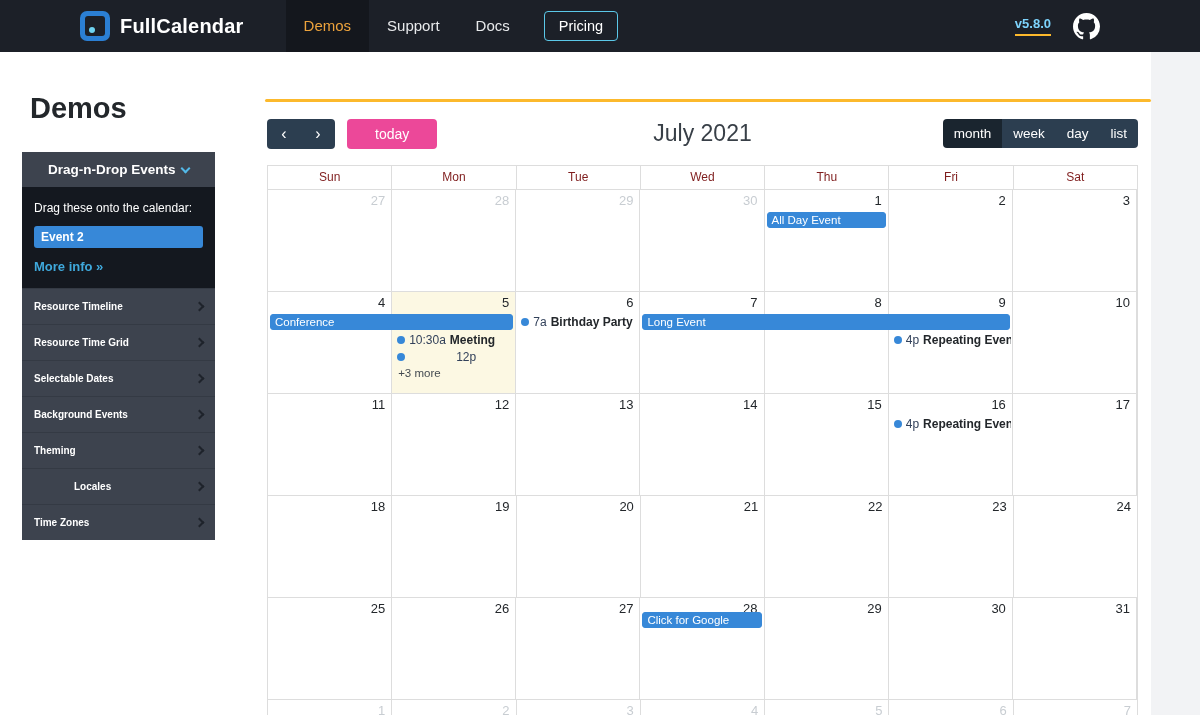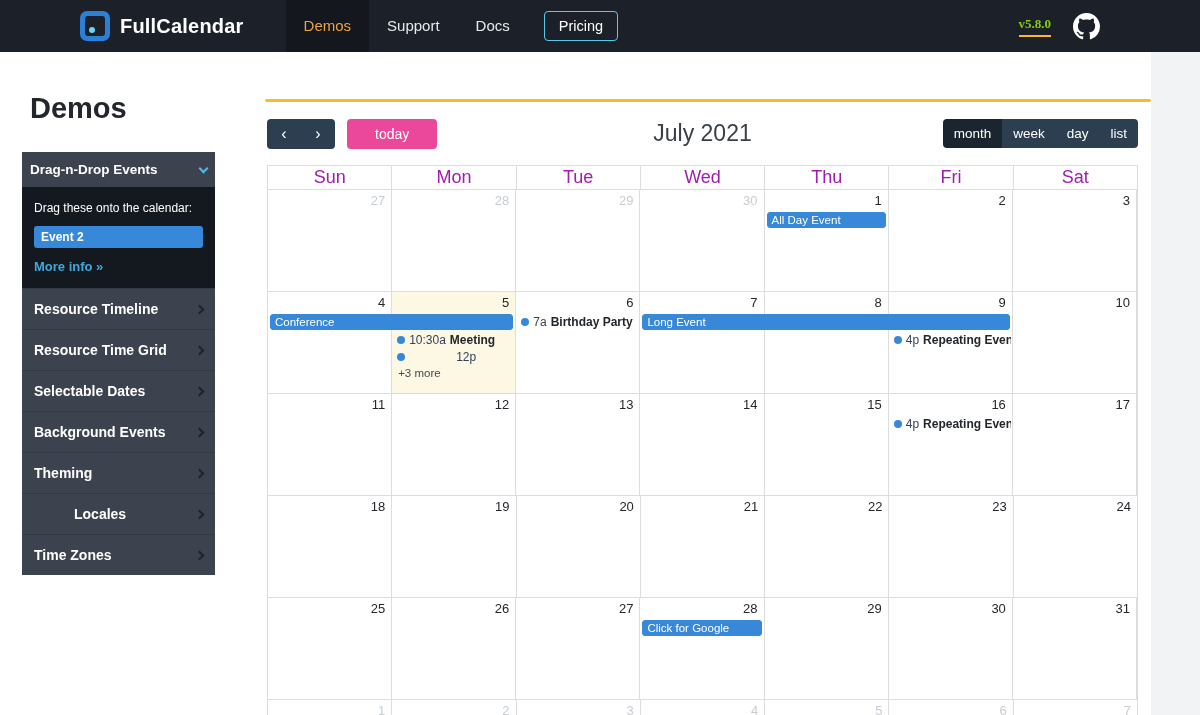--- a/index.html
+++ b/index.html
@@ -12,41 +12,41 @@
   .logo { width:30px; height:30px; background:#2b7fd4; border-radius:7px; position:relative; }
   .logo-inner { position:absolute; inset:5px; background:#1c2028; border-radius:3px; }
   .logo-dot { position:absolute; left:9px; bottom:8px; width:6px; height:6px; border-radius:50%; background:#6fd4f2; }
   .brand-name { color:#fff; font-size:20px; font-weight:700; letter-spacing:.2px; }
   .nav-links { display:flex; height:52px; margin-left:42px; }
   .nav-link { line-height:52px; padding:0 18px; color:#e8eaec; font-size:15px; cursor:pointer; }
   .nav-link.active { background:#14171d; color:#eda33c; }
   .pricing-btn { margin-left:16px; border:1px solid #5bc8e8; border-radius:4px; background:transparent;
                  color:#fff; font-size:14.5px; padding:6px 14px; cursor:pointer; font-family:inherit; }
   .nav-spacer { flex:1; }
-  .version { color:#84cc16; font-size:13px; font-weight:700; border-bottom:2px solid #fcb92c;
-             padding-bottom:3px; margin-right:22px; cursor:pointer;font-family:Liberation Serif, serif; }
+  .version { color:#7dd3fc; font-size:13px; font-weight:700; border-bottom:2px solid #fcb92c;
+             padding-bottom:3px; margin-right:22px; cursor:pointer; }
   .gh { width:27px; height:27px; margin-right:100px; cursor:pointer; }
 
   
   .content { position:relative; height:663px; background:#fff; }
   .right-strip { position:absolute; top:0; right:0; width:49px; height:100%; background:#f2f3f5; }
 
   
   .side-title { position:absolute; left:30px; top:40px; font-size:29px; font-weight:800; color:#23272b; }
   .panel { position:absolute; left:22px; top:100px; width:193px; }
   .acc-header { background:#3d434e; color:#fff; font-size:13.5px; font-weight:600;
-                padding:10px 8px; display:flex; align-items:center; justify-content:space-between; cursor:pointer; }
+                padding:10px 26px; display:flex; align-items:center; justify-content:space-between; cursor:pointer; }
   .chev { width:7px; height:7px; border-right:2px solid #53b9e8; border-bottom:2px solid #53b9e8;
           transform:rotate(45deg); margin-top:-3px; }
   .acc-body { background:#14181f; padding:14px 12px 13px; }
   .acc-instruction { color:#fff; font-size:12px; margin-bottom:11px; }
   .drag-ev { background:#3788d8; border-radius:3px; color:#fff; font-size:12px; font-weight:600;
              padding:4px 7px; margin-bottom:7px; cursor:grab; }
   .more-info { color:#3fa9dc; font-size:13px; font-weight:700; margin-top:4px; cursor:pointer; display:inline-block; }
-  .side-item { background:#3d434e; color:#fff; font-size:14px; font-weight:600; padding:12px 12px;
+  .side-item { background:#3d434e; color:#fff; font-size:10px; font-weight:600; padding:12px 12px;
                display:flex; align-items:center; justify-content:space-between; cursor:pointer;
                border-top:1px solid #343a44; }
   .chev-r { width:7px; height:7px; border-right:2px solid #1e232b; border-bottom:2px solid #1e232b;
             transform:rotate(-45deg); }
 
   
   .accent-bar { position:absolute; left:265px; top:47px; width:886px; height:3px;
                 background:#fcb92c; border-radius:2px; }
   .toolbar { position:absolute; left:267px; top:50px; width:871px; height:63px;
              display:flex; align-items:center; }
@@ -60,21 +60,21 @@
   .cal-title { position:absolute; left:0; right:0; text-align:center; font-size:23px;
                color:#383f47; font-weight:500; pointer-events:none; }
   .view-group { margin-left:auto; display:flex;border-radius:6px; }
   .view-btn { height:29px; padding:0 11px; background:#2c3e50; font-size:13.5px; }
   .view-btn.active { background:#1a252f; }
   .view-btn:first-child { border-radius:4px 0 0 4px; }
   .view-btn:last-child { border-radius:0 4px 4px 0; }
 
   .grid { position:absolute; left:267px; top:113px; width:871px; border:1px solid #ddd; }
   .dow-row { display:flex; height:24px; border-bottom:1px solid #ddd; }
-  .dow { flex:1; text-align:center; font-size:18px; color:#a21caf; line-height:23px;
+  .dow { flex:1; text-align:center; font-size:12px; color:#7f1d1d; line-height:23px;
          border-right:1px solid #ddd; cursor:pointer; }
   .dow:last-child { border-right:none; }
   .week { display:flex; height:102px; border-bottom:1px solid #ddd; position:relative; }
   .week:last-child { border-bottom:none; }
   .cell { flex:1; border-right:1px solid #ddd; position:relative; }
   .cell:last-child { border-right:none; }
   .cell.today { background:#fcf8e3; }
   .num { position:absolute; top:3px; right:6px; font-size:13px; color:#23272b; cursor:pointer; }
   .cell.other .num { color:#c8cdd2; }
 
@@ -326,21 +326,21 @@
           </div>
           <div class="cell">
             <div class="num">29</div>
           </div>
           <div class="cell">
             <div class="num">30</div>
           </div>
           <div class="cell">
             <div class="num">31</div>
           </div>
-          <div class="ev-block" style="left: calc(42.8571% + 2px); width: calc(14.2857% - 5px); top: 22px;">Click for Google</div>
+          <div class="ev-block" style="left: calc(42.8571% + 2px); width: calc(14.2857% - 5px); top: 14px;">Click for Google</div>
         </div>
         <div class="week">
           <div class="cell other">
             <div class="num">1</div>
           </div>
           <div class="cell other">
             <div class="num">2</div>
           </div>
           <div class="cell other">
             <div class="num">3</div>

